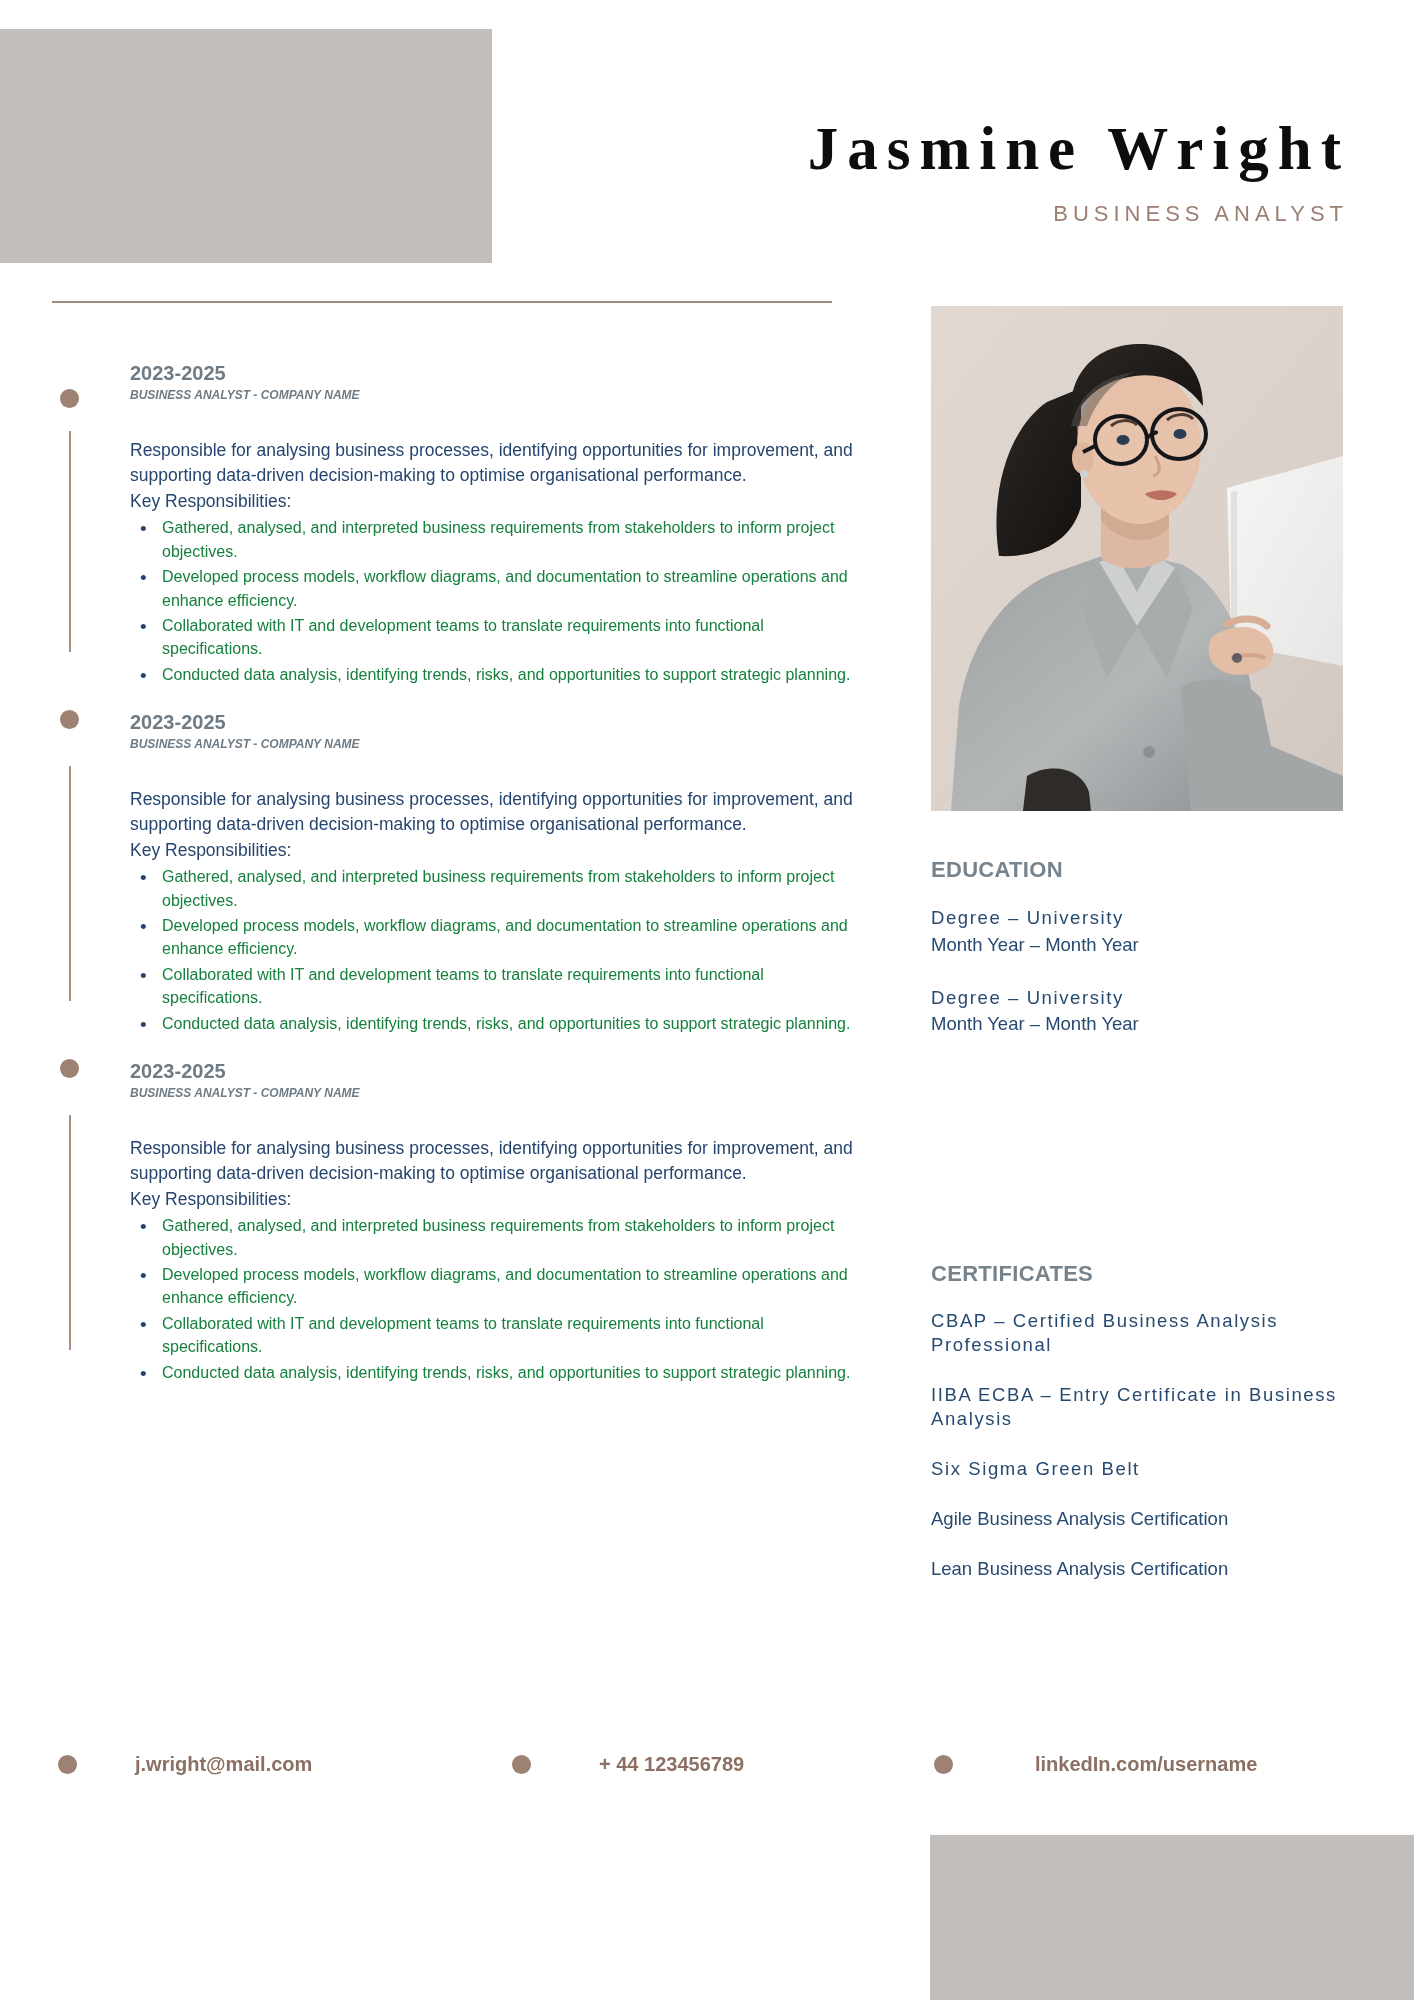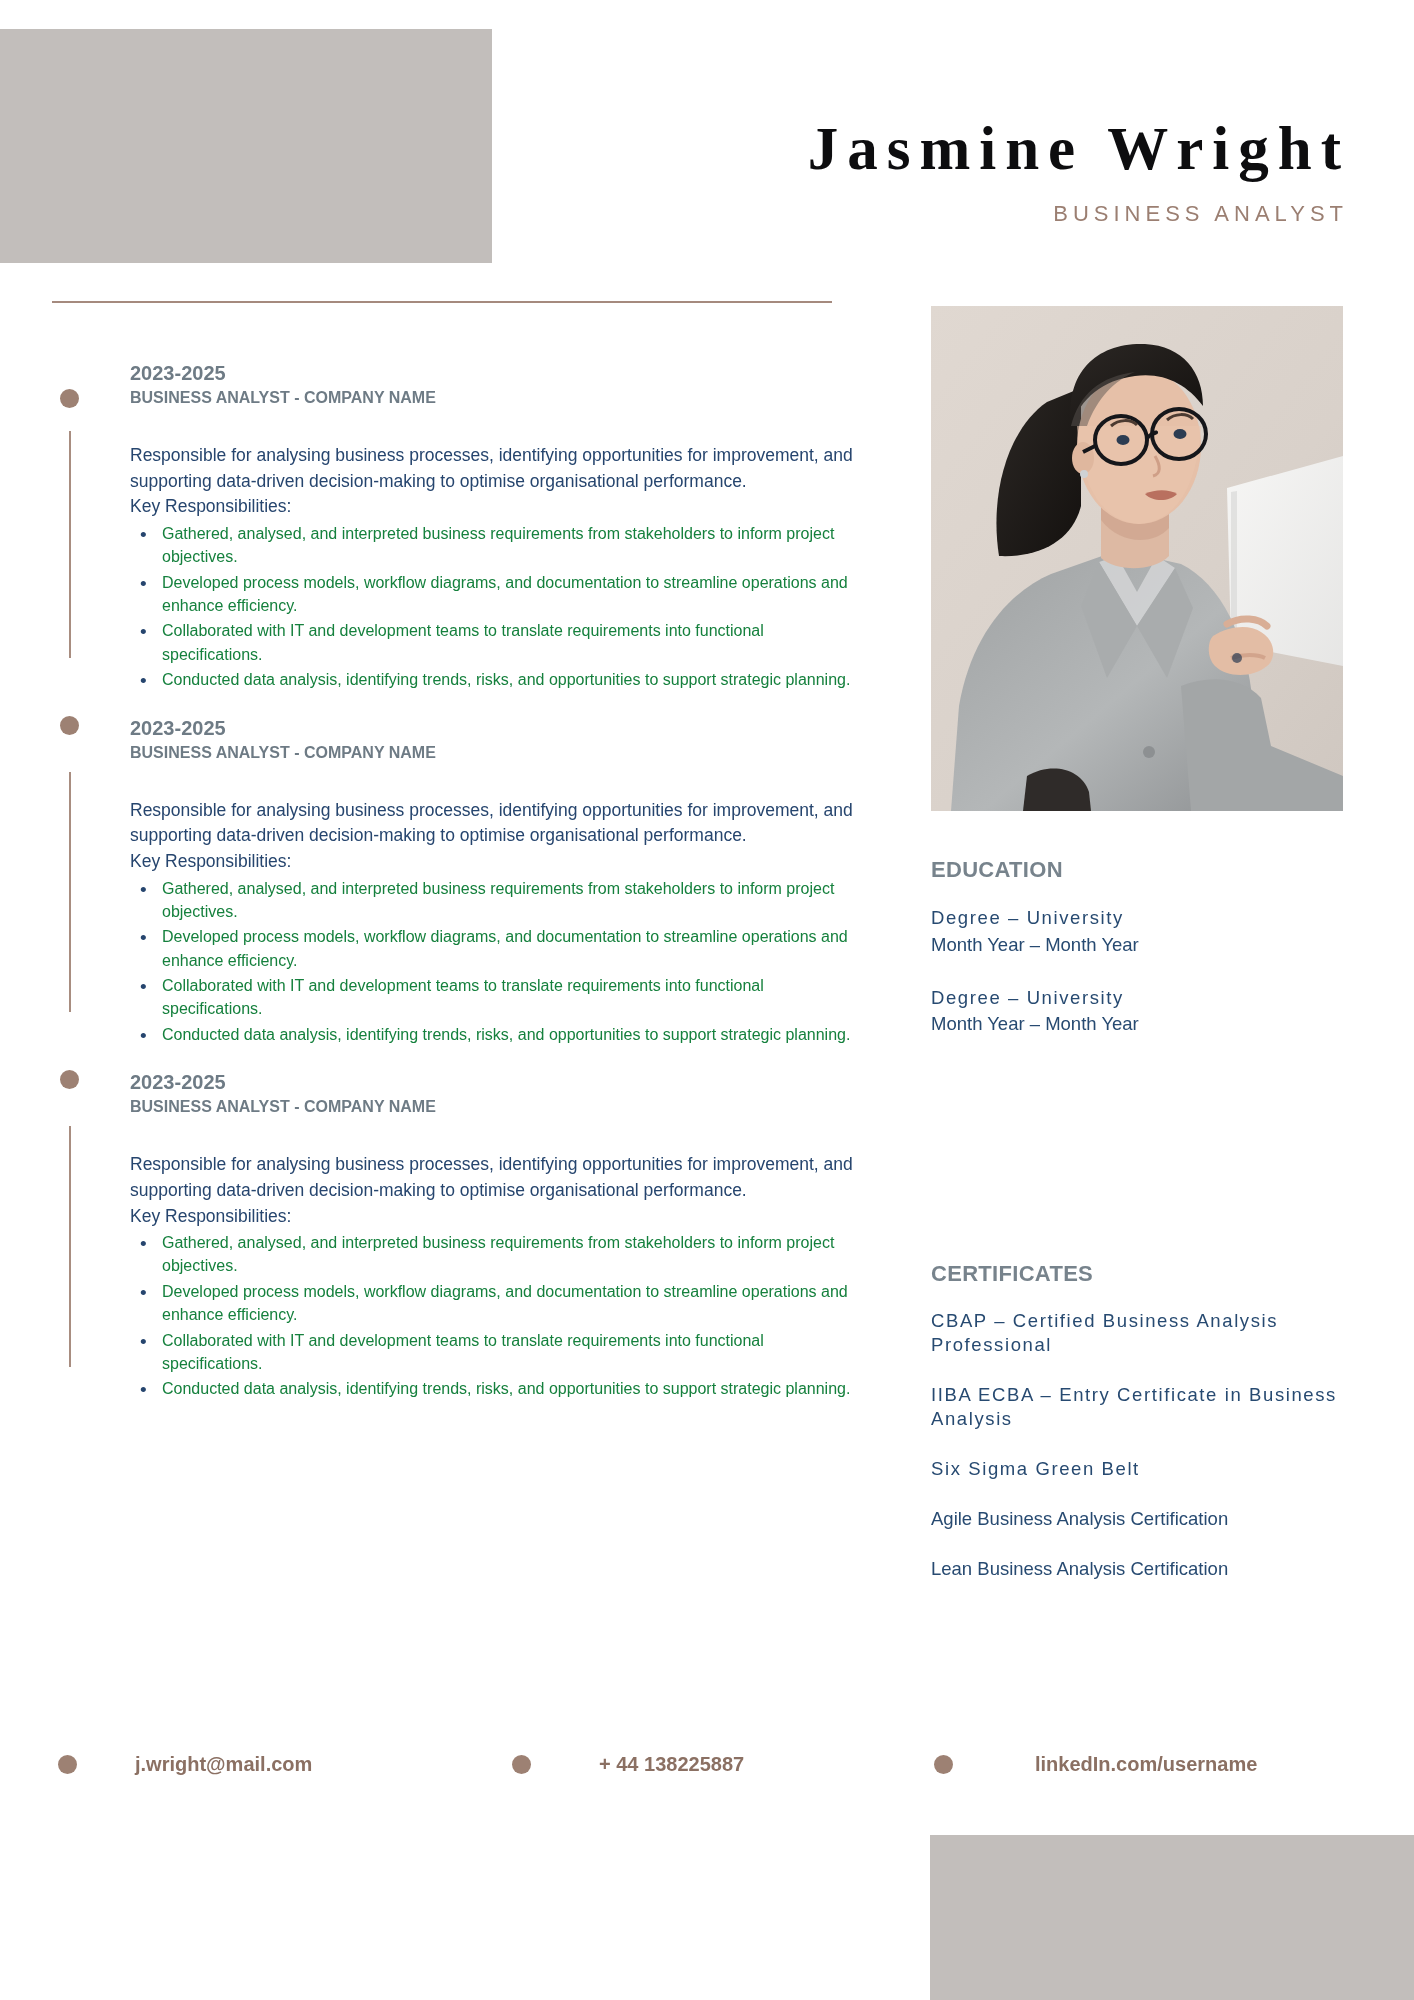--- a/index.html
+++ b/index.html
@@ -106,25 +106,26 @@
     background: #a88d80;
   }
 
   .exp-dates {
     font-size: 20px;
     font-weight: 700;
     color: #6e7b85;
     line-height: 1.4;
   }
   .exp-role {
-    font-size: 16px;
+    font-size: 12px;
     font-weight: 700;
     color: #6e7b85;
     line-height: 1.4;
     margin-bottom: 34px;
+    font-style: italic;
   }
   .exp-summary {
     font-size: 17.5px;
     color: #26456e;
     line-height: 1.46;
   }
   .exp-keytitle {
     font-size: 17.5px;
     color: #26456e;
     line-height: 1.46;
@@ -396,21 +397,21 @@
   </div>
 
   <div class="footer">
     <div id="contacts-list">
         <div class="contact" id="contact-0">
           <span class="contact-dot"></span>
           <span class="contact-text">j.wright@mail.com</span>
         </div>
         <div class="contact" id="contact-1">
           <span class="contact-dot"></span>
-          <span class="contact-text">+ 44 138225887</span>
+          <span class="contact-text">+ 44 123456789</span>
         </div>
         <div class="contact" id="contact-2">
           <span class="contact-dot"></span>
           <span class="contact-text">linkedIn.com/username</span>
         </div>
       </div>
   </div>
 
 </div>
 

